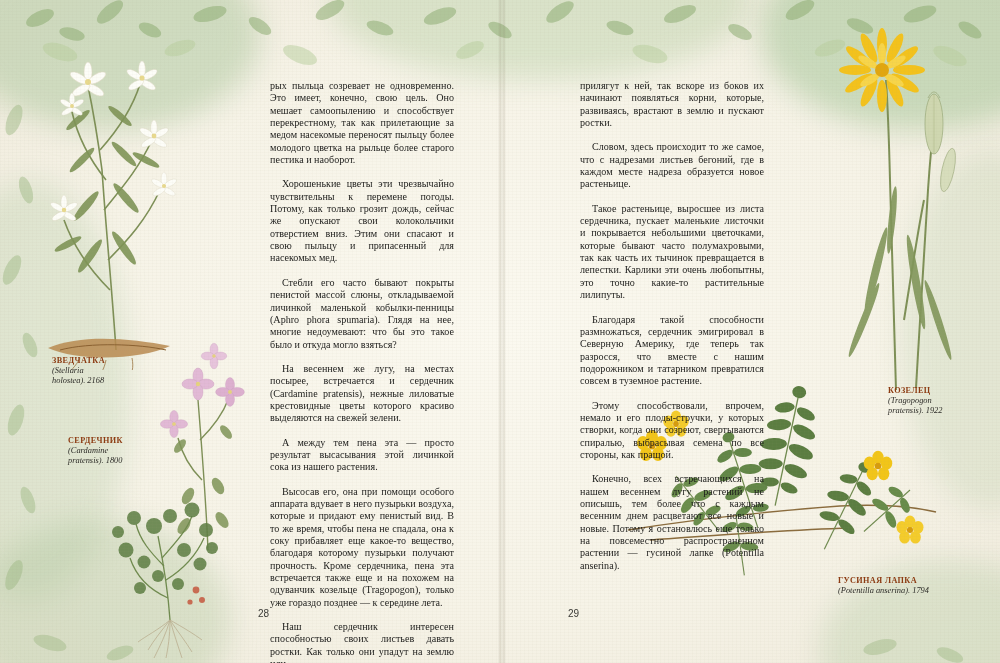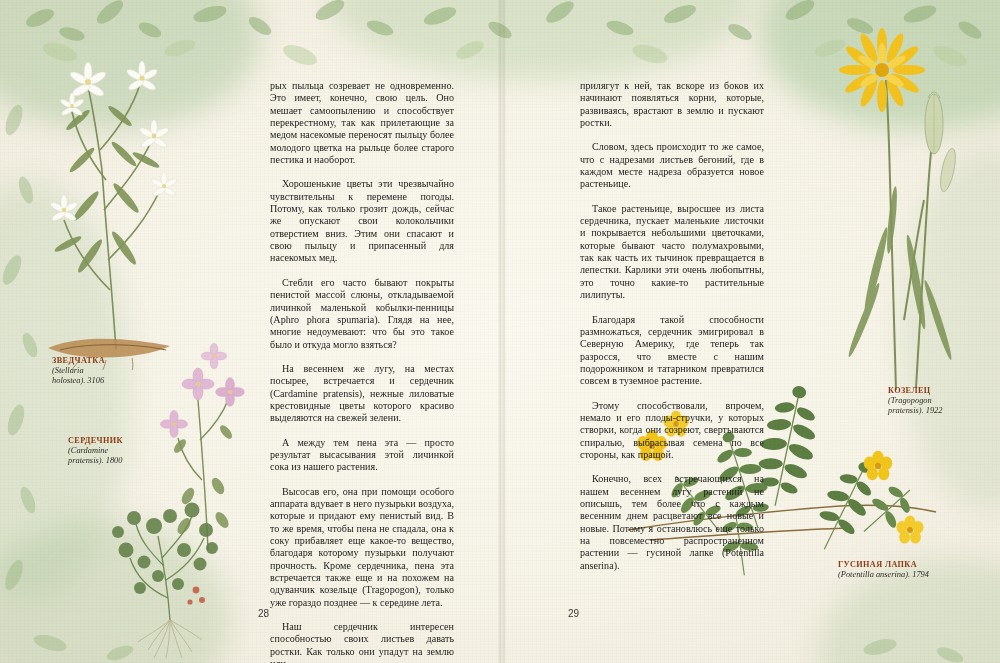--- a/index.html
+++ b/index.html
@@ -94,21 +94,21 @@
     font-size: 8.2px;
   }
   .caption .latin {
     font-style: italic;
     display: block;
     color: #2b2a26;
   }
   .cap-zvezdchatka { left: 52px; top: 356px; }
   .cap-serdechnik  { left: 68px; top: 436px; }
   .cap-kozelets    { left: 888px; top: 386px; width: 104px; }
-  .cap-gusinaya    { left: 838px; top: 560px; width: 158px; }
+  .cap-gusinaya    { left: 838px; top: 576px; width: 158px; }
 
   
   .illus { position: absolute; pointer-events: none; }
 </style>
 </head>
 <body>
 
 <div class="page">
 
   <div class="wash" style="left:-40px; top:-60px; width:300px; height:190px; background:rgba(163,196,150,0.45);"></div>
@@ -568,21 +568,21 @@
     <p>Такое растеньице, выросшее из листа сердечника, пускает маленькие листочки и покрывается небольшими цветочками, которые бывают часто полумахровыми, так как часть их тычинок превращается в лепестки. Карлики эти очень любопытны, это точно какие-то растительные лилипуты.</p>
     <p>Благодаря такой способности размножаться, сердечник эмигрировал в Северную Америку, где теперь так разросся, что вместе с нашим подорожником и татарником превратился совсем в туземное растение.</p>
     <p>Этому способствовали, впрочем, немало и его плоды-стручки, у которых створки, когда они созреют, свертываются спиралью, выбрасывая семена по все стороны, как пращой.</p>
     <p>Конечно, всех встречающихся на нашем весеннем лугу растений не описышь, тем более что с каждым весенним днем расцветают все новые и новые. Потому я остановлюсь еще только на повсеместно распространенном растении — гусиной лапке (Potentilla anserina).</p>
   </div>
   <div class="folio folio-right">29</div>
 
   <div class="caption cap-zvezdchatka">
     <span class="name">ЗВЕДЧАТКА</span>
     <span class="latin">(Stellaria</span>
-    <span class="latin">holostea). 3106</span>
+    <span class="latin">holostea). 2168</span>
   </div>
 
   <div class="caption cap-serdechnik">
     <span class="name">СЕРДЕЧНИК</span>
     <span class="latin">(Cardamine</span>
     <span class="latin">pratensis). 1800</span>
   </div>
 
   <div class="caption cap-kozelets">
     <span class="name">КОЗЕЛЕЦ</span>

